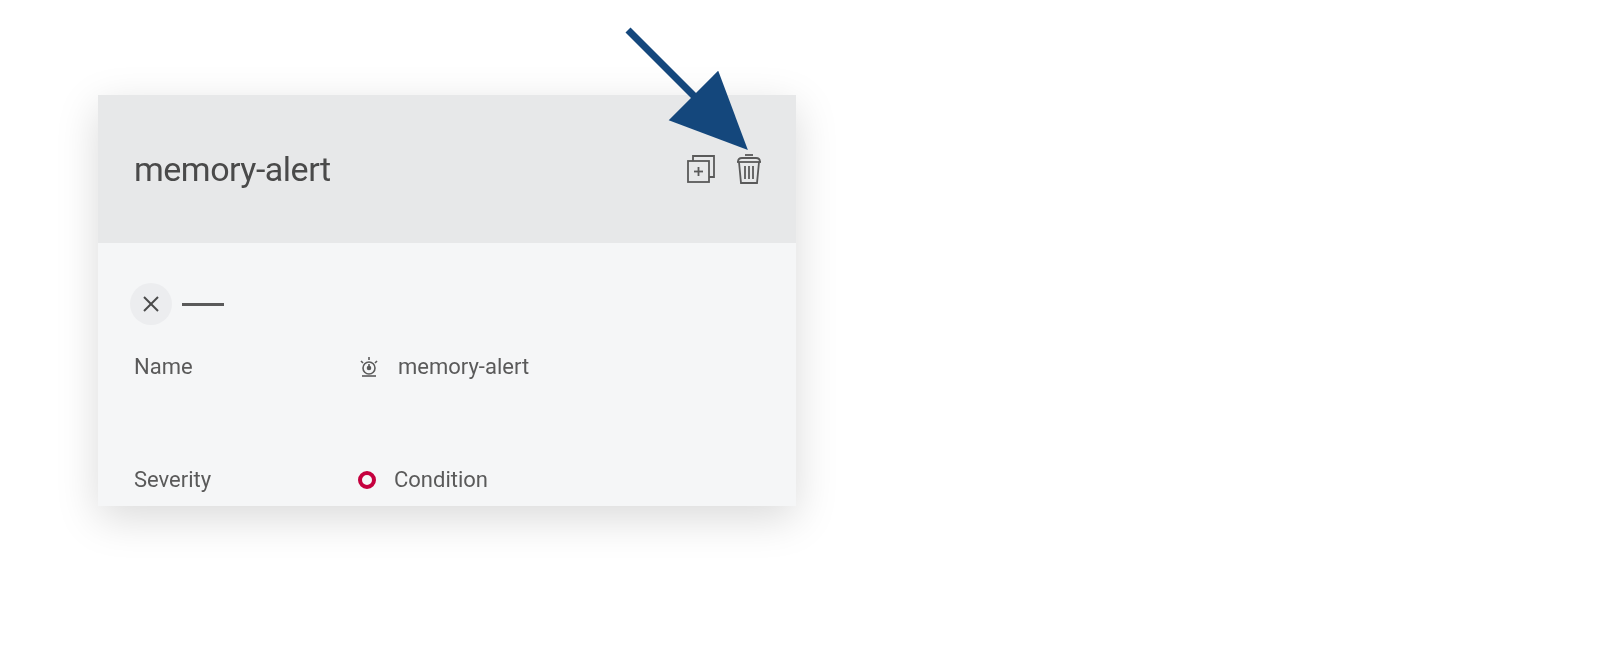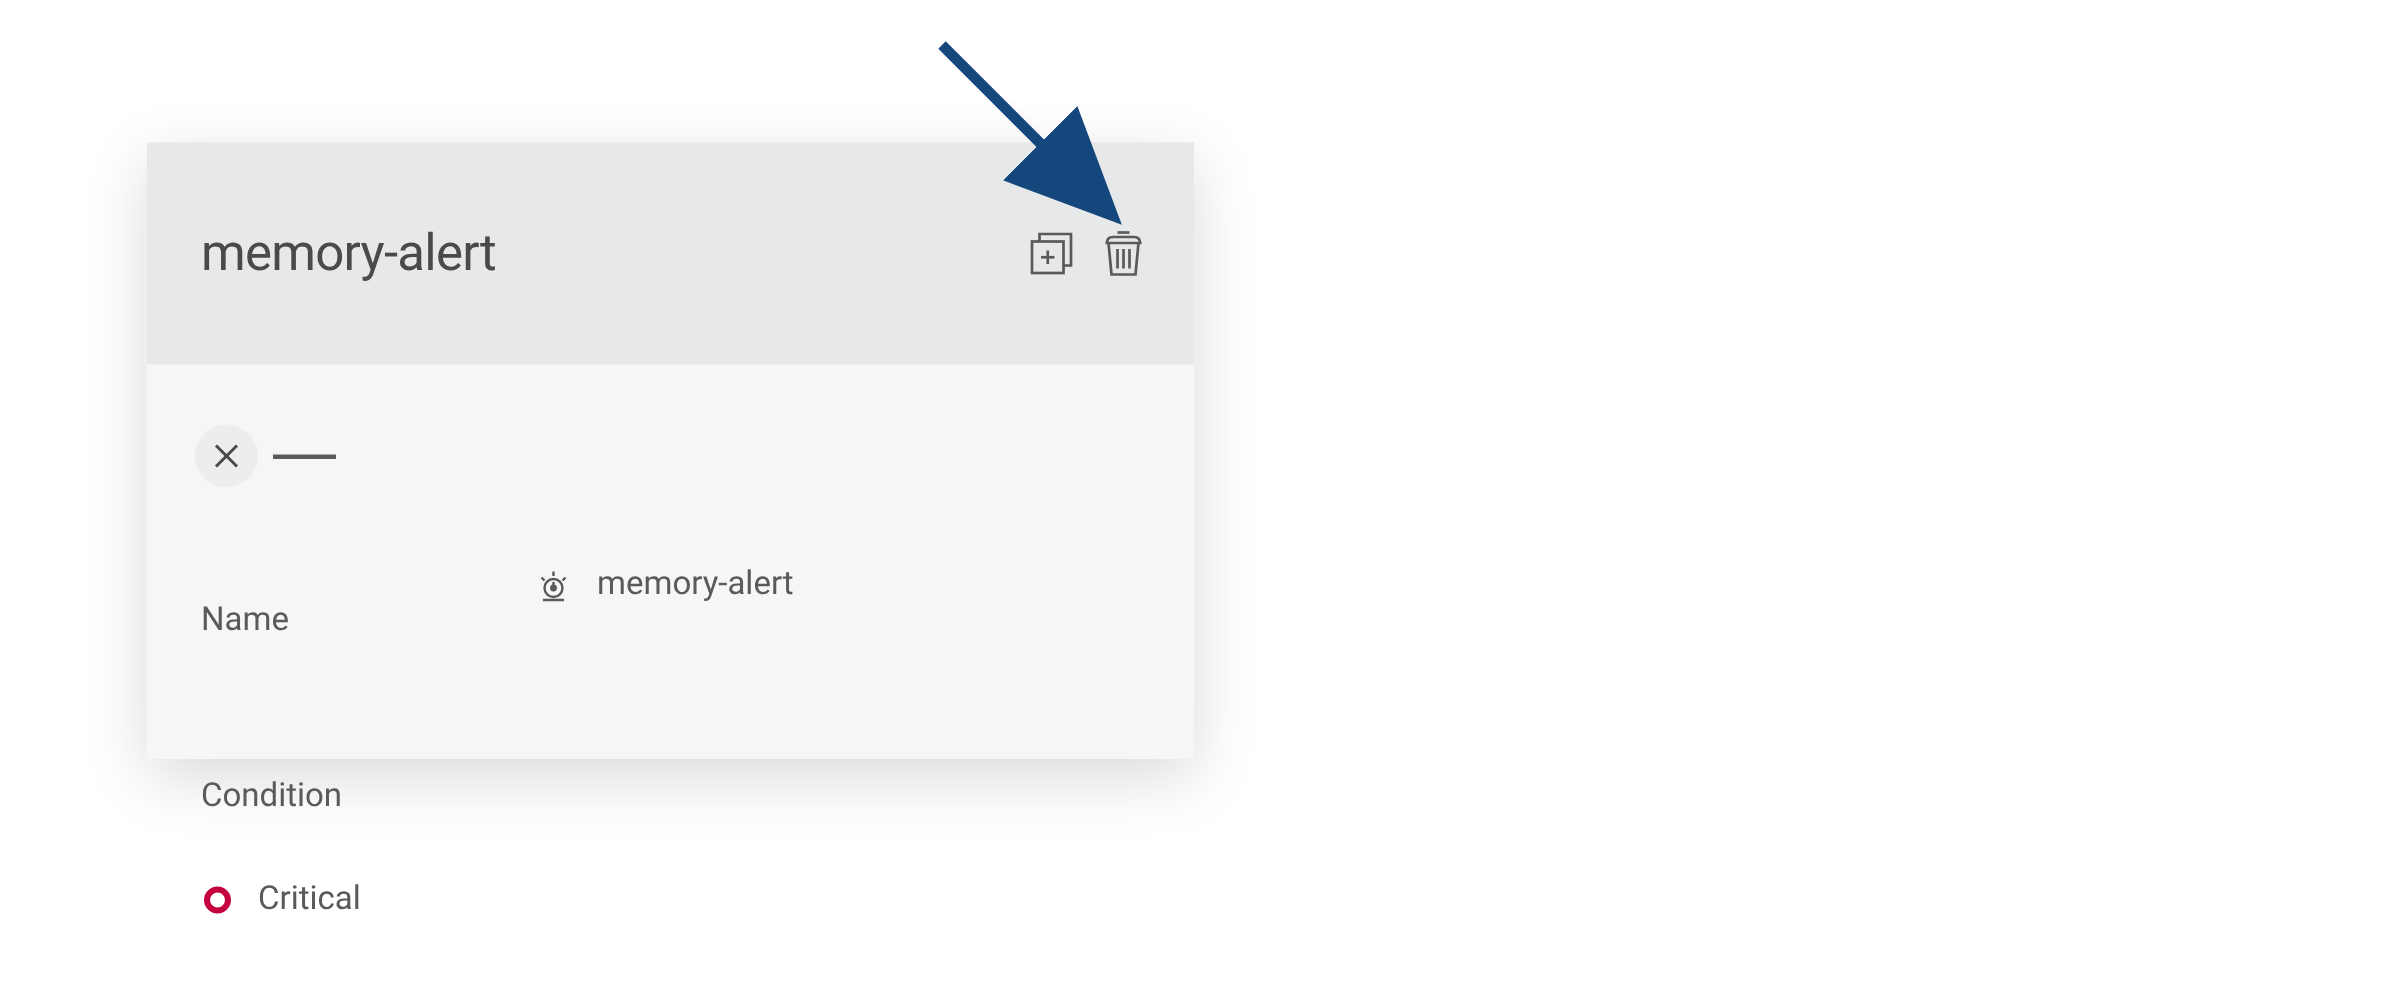--- a/index.html
+++ b/index.html
@@ -81,21 +81,20 @@
       margin-bottom: 44px;
     }
     .info-row:last-child {
       margin-bottom: 0;
     }
     .info-label {
       width: 222px;
       color: #5a5a5a;
       font-size: 22px;
       font-weight: 400;
-      margin-top: 48px;
     }
     .info-value {
       display: flex;
       align-items: center;
       gap: 16px;
       color: #5a5a5a;
       font-size: 22px;
       font-weight: 400;
     }
     .info-value-text {
@@ -176,27 +175,27 @@
             <line x1="21" y1="8" x2="19" y2="10"></line>
             <line x1="6" y1="23" x2="20" y2="23"></line>
           </svg>
         </span>
         <span class="info-value-text">memory-alert</span>
       </div>
     </div>
 
 
     <div class="info-row">
-      <div class="info-label">Condition</div>
     </div>
 
     <div class="info-row">
+      <div class="info-label">Severity</div>
       <div class="info-value">
         <span class="severity-icon"></span>
-        <span class="info-value-text">Critical</span>
+        <span class="info-value-text">Condition</span>
       </div>
     </div>
   </div>
 </div>
 
 <svg class="arrow-annotation" width="200" height="150">
   <defs>
     <marker id="arrowhead" markerWidth="12" markerHeight="12" refX="9" refY="5" orient="auto">
       <polygon points="0 0, 11 5, 0 10" fill="#14477c"></polygon>
     </marker>

